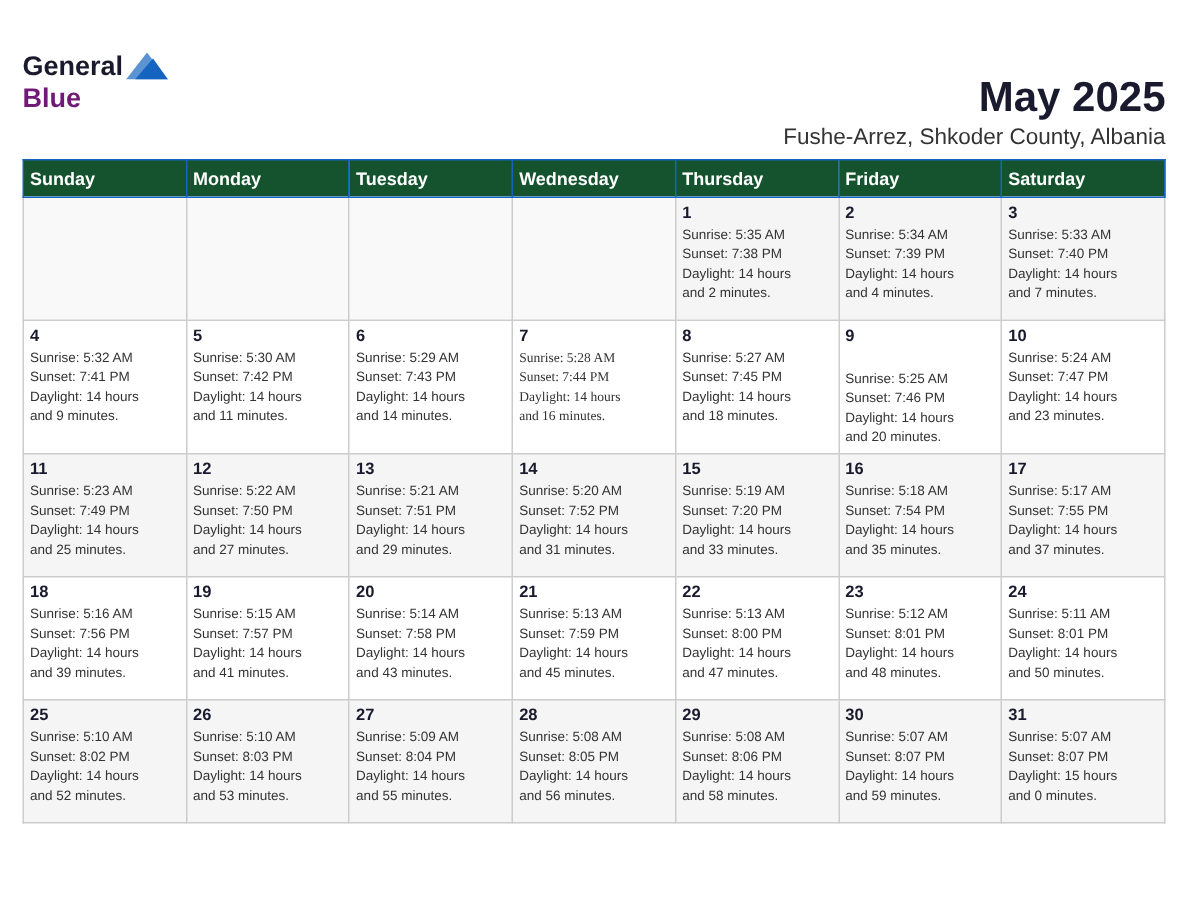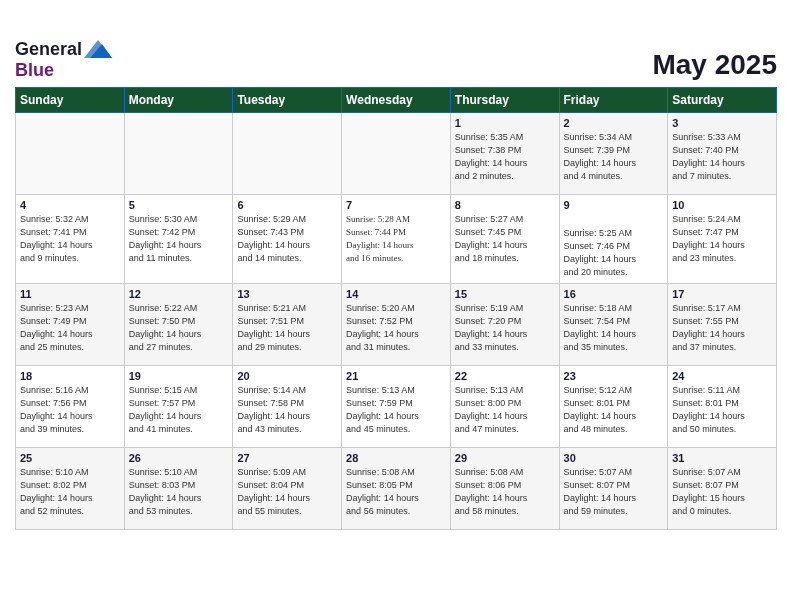--- a/index.html
+++ b/index.html
@@ -6,21 +6,21 @@
     body {
       font-family: Arial, sans-serif;
       background: #fff;
       width: 792px;
       min-height: 612px;
       padding: 10px 15px 15px 15px;
     }
     .header-area {
       display: flex;
       justify-content: space-between;
-      align-items: flex-end;
+      align-items: center;
       margin-bottom: 6px;
     }
     .logo {
       display: flex;
       flex-direction: column;
       align-items: flex-start;
     }
     .logo-text-general {
       font-size: 18px;
       font-weight: bold;
@@ -109,20 +109,21 @@
       <span class="logo-text-general">General</span>
       <svg class="logo-icon" viewBox="0 0 28 18" xmlns="http://www.w3.org/2000/svg">
         <polygon points="0,18 14,0 28,18" fill="#1565c0" opacity="0.7"></polygon>
         <polygon points="6,18 18,4 28,18" fill="#1565c0"></polygon>
       </svg>
     </div>
     <span class="logo-text-blue">Blue</span>
   </div>
   <div class="title-area">
     <div class="month-title">May 2025</div>
+    <div class="location-subtitle">Fushe-Arrez, Shkoder County, Albania</div>
   </div>
 </div>
 
 <table>
   <thead>
     <tr>
     <th>Sunday</th>
         <th>Monday</th>
         <th>Tuesday</th>
         <th>Wednesday</th>

